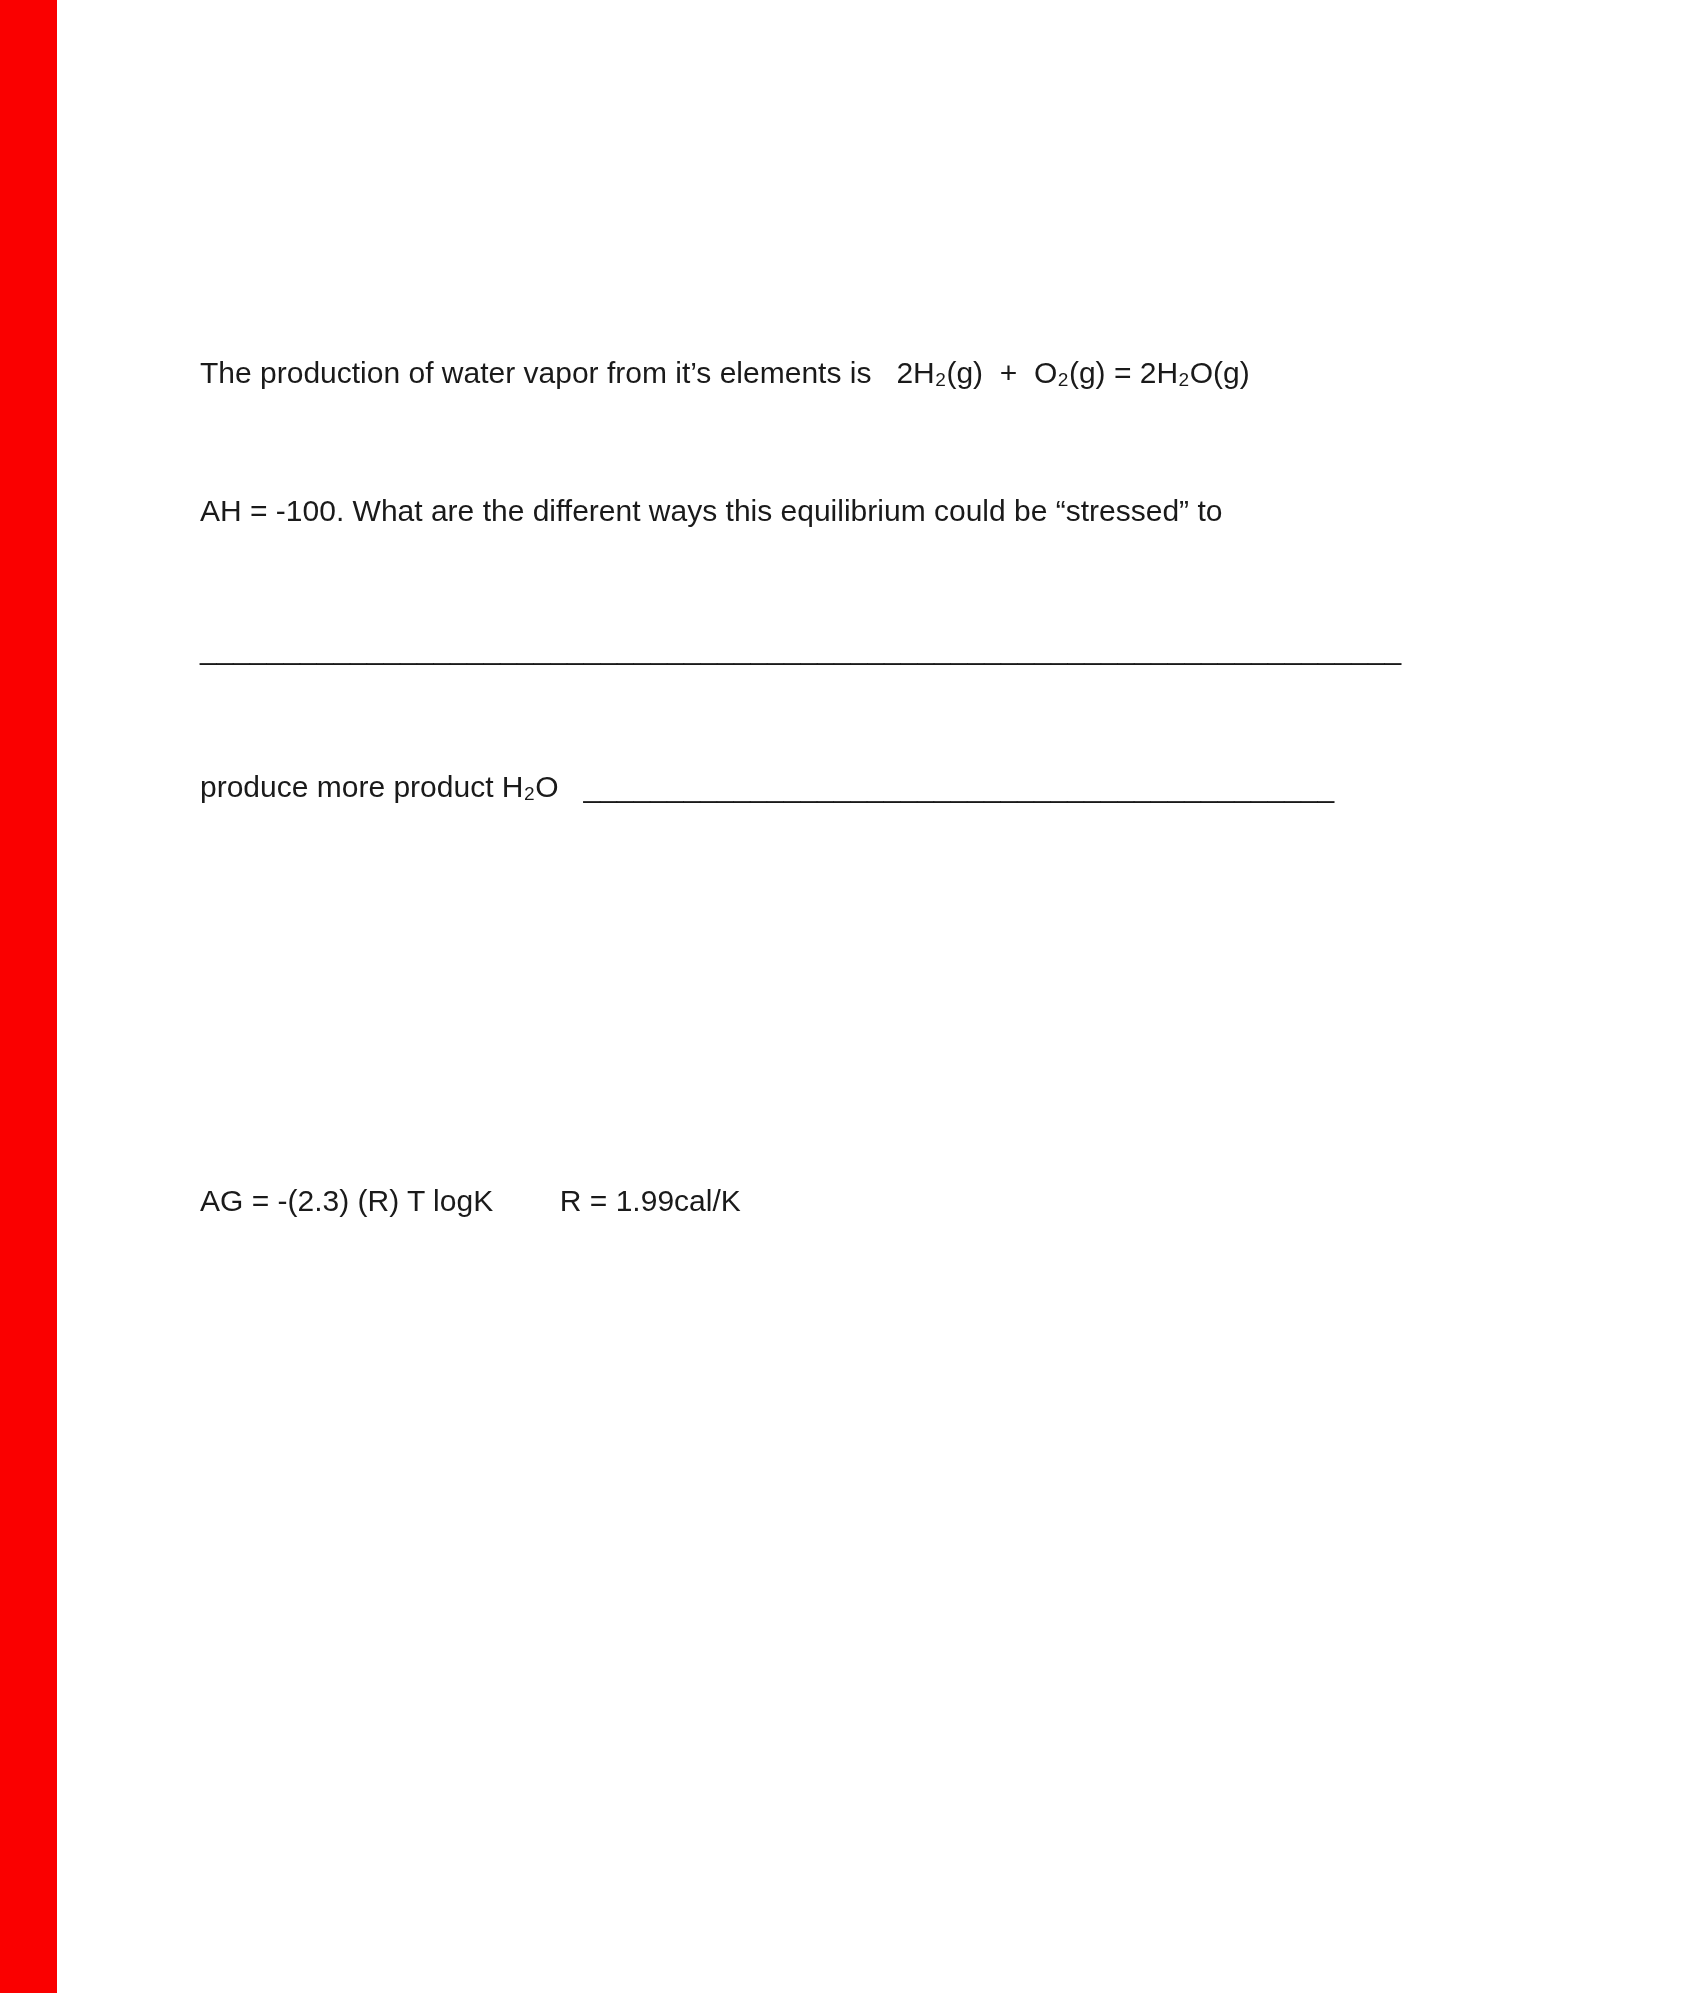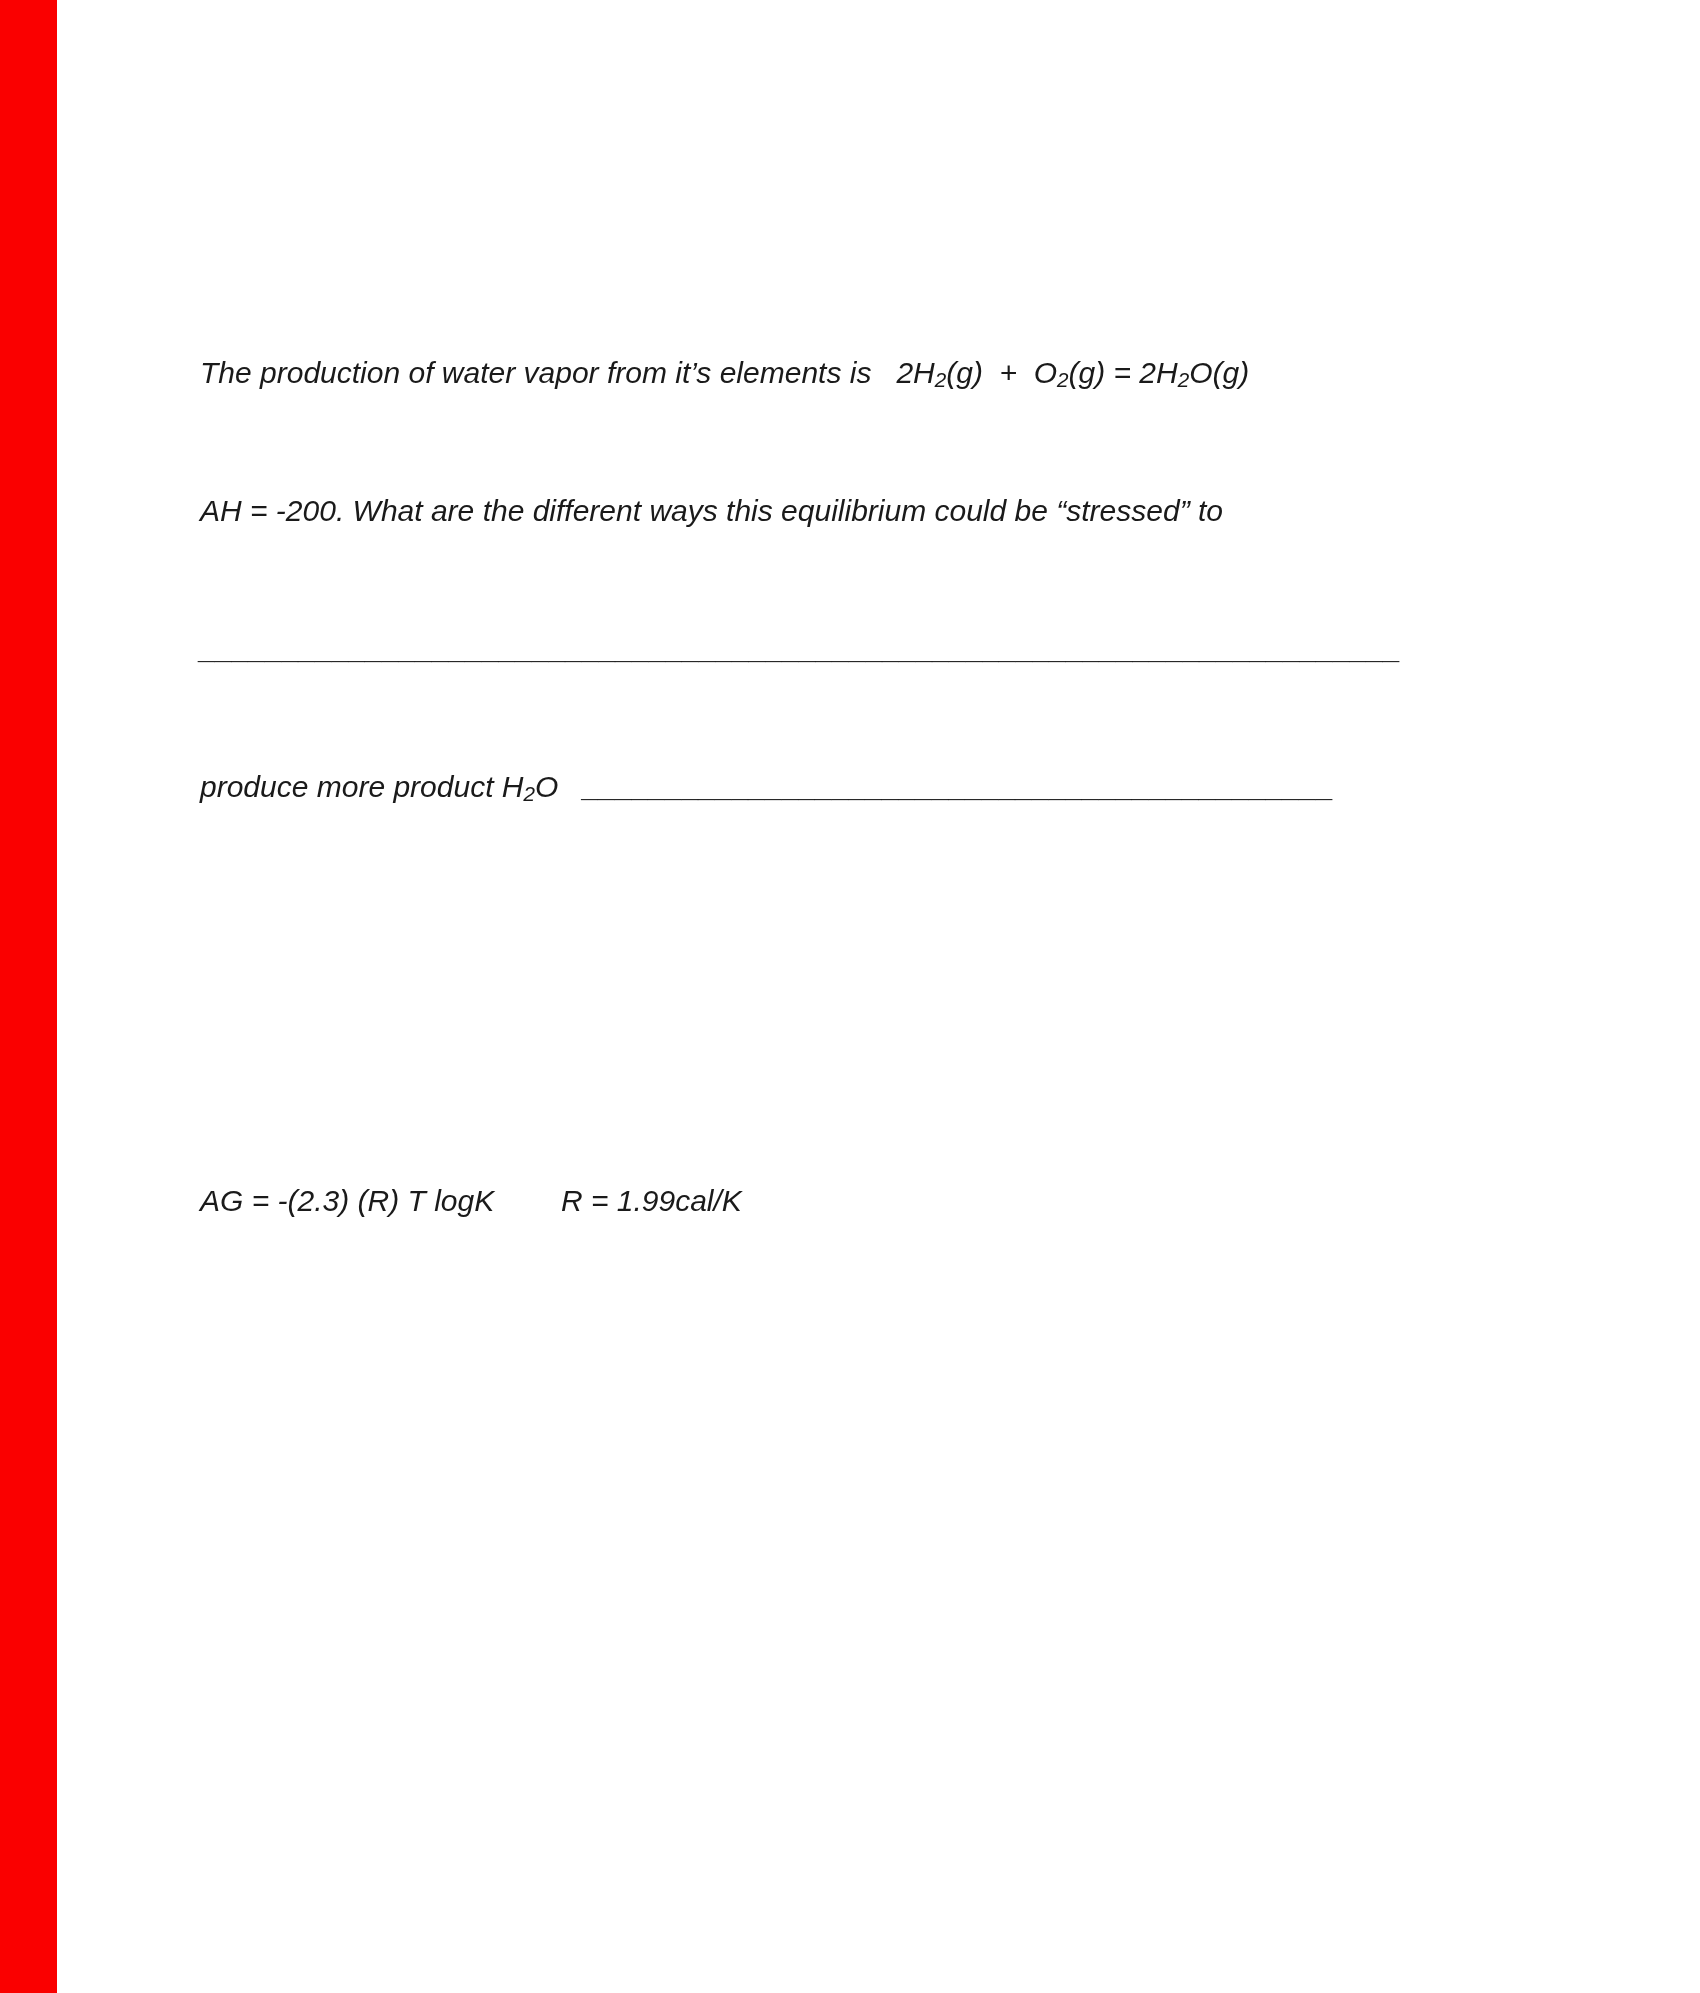--- a/index.html
+++ b/index.html
@@ -23,32 +23,32 @@
   }
   .content {
     position: absolute;
     left: 0; top: 0;
     width: 1700px;
     padding: 120px 165px 60px 200px;
     white-space: pre-wrap;
   }
   .para { margin: 0 0 46px 0; }
   .para:last-child { margin-bottom: 0; }
-  .line { min-height: 46px; font-style: italic; }
+  .line { min-height: 46px; }
 </style>
 </head>
 <body style="background: rgb(255, 255, 255); color: rgb(26, 26, 26);">
 
 <div class="red-bar" style="background: rgb(250, 0, 0);"></div>
 
 <main class="content">
 
   <section class="para">
     <div class="line">The production of water vapor from it’s elements is   2H₂(g)  +  O₂(g) = 2H₂O(g)</div>
-    <div class="line">AH = -200. What are the different ways this equilibrium could be “stressed” to</div>
+    <div class="line">AH = -100. What are the different ways this equilibrium could be “stressed” to</div>
     <div class="line">________________________________________________________________________</div>
     <div class="line">produce more product H₂O   _____________________________________________</div>
   </section>
 
   <section class="para">
     <div class="line">AG = -(2.3) (R) T logK        R = 1.99cal/K</div>
   </section>
 
 
   <section class="para">

